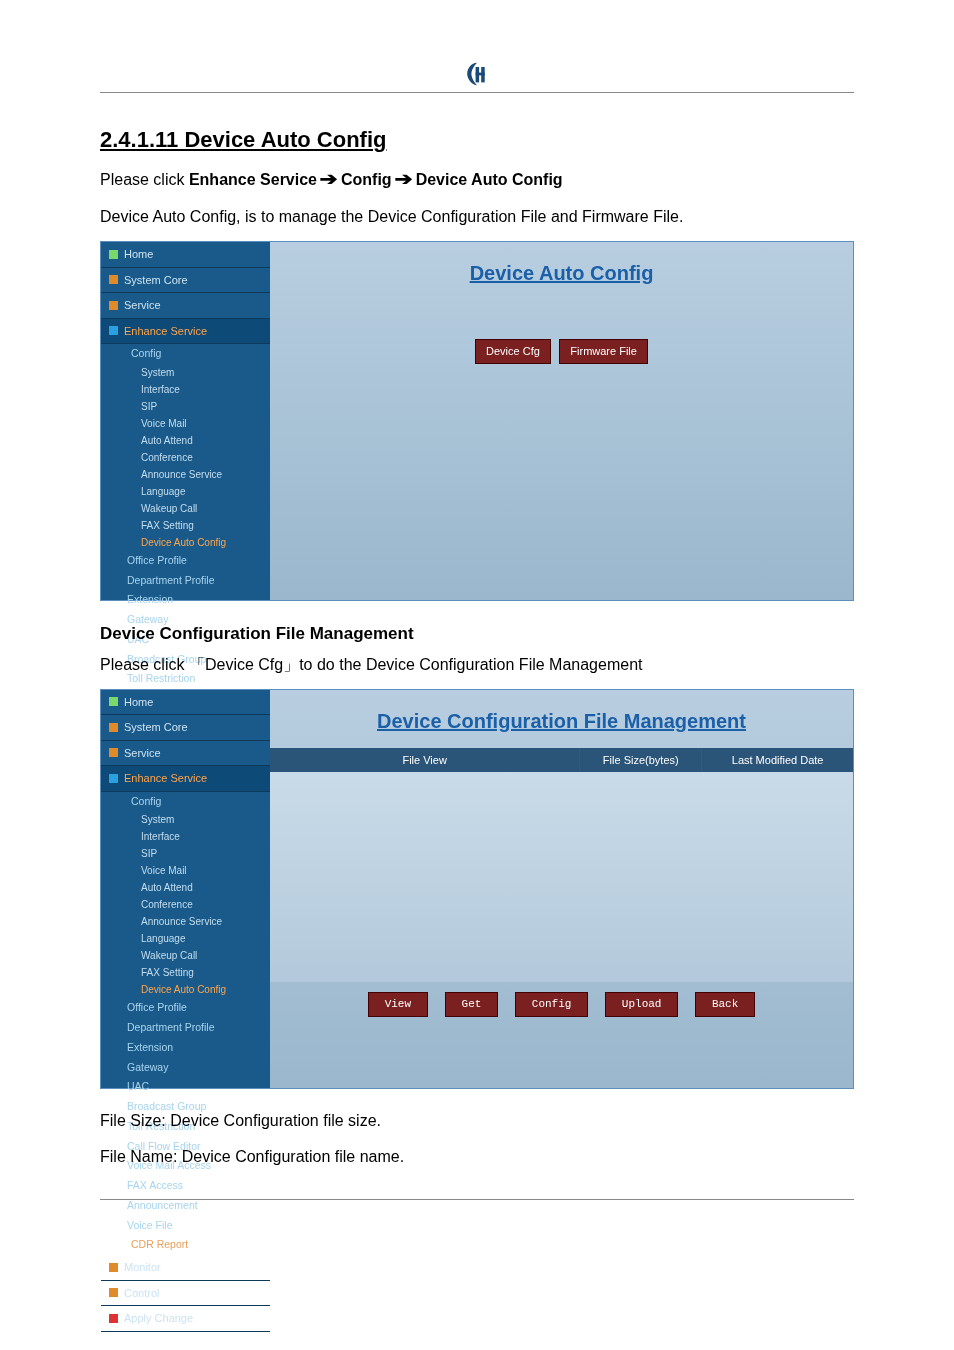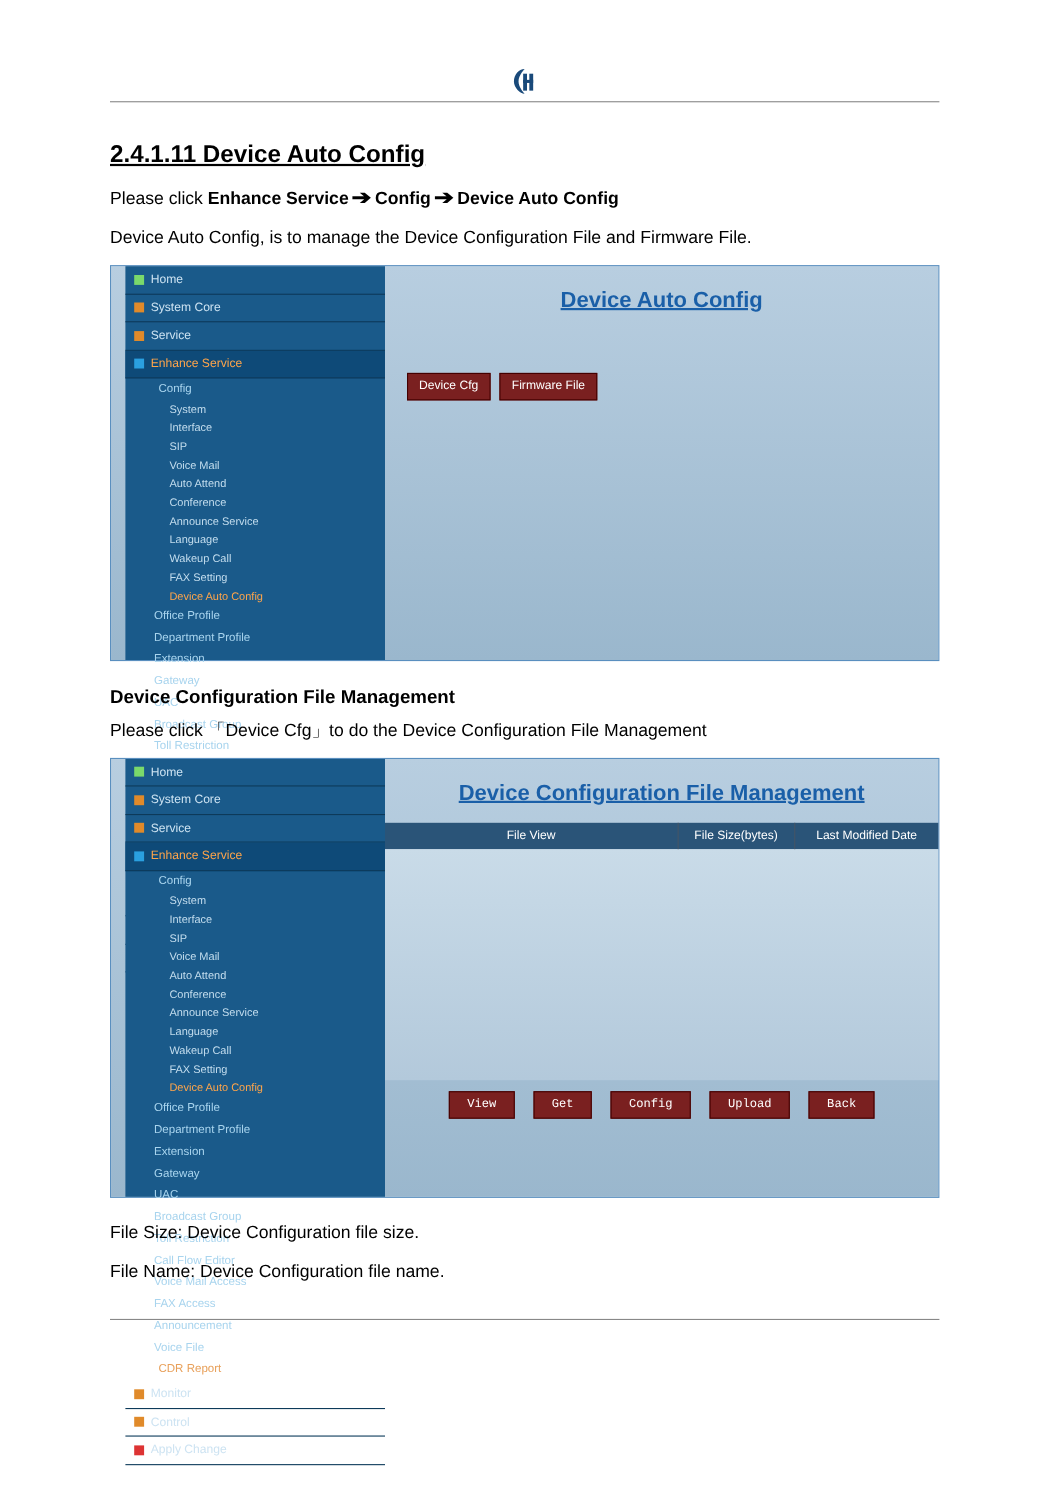--- a/index.html
+++ b/index.html
@@ -5,32 +5,32 @@
   * { box-sizing: border-box; margin: 0; padding: 0; }
   body { width: 954px; height: 1350px; background: #fff; font-family: Arial, sans-serif; color: #000; }
   .page { padding: 60px 100px 20px 100px; }
   .logo-bar { display: flex; align-items: center; justify-content: center; border-bottom: 1px solid #888; padding-bottom: 4px; margin-bottom: 30px; }
   .logo { width: 28px; height: 28px; }
   .content { font-size: 16px; line-height: 1.5; }
   .heading-num { font-size: 22px; font-weight: bold; margin-top: 30px; margin-bottom: 10px; text-decoration: underline; }
   .para { margin-bottom: 12px; }
   .arrow { font-weight: bold; font-size: 18px; display: inline-block; transform: scaleX(1.2); }
   .screenshot { margin: 6px 0 20px 0; border: 1px solid #5a8fbf; display: flex; background: linear-gradient(#b8cee0,#9ab7cd); }
-  .sidebar { width: 236px; background: #1a5a8a; color: #cde3f2; font-size: 11px; margin-left: 13px; }
+  .sidebar { width: 169px; background: #1a5a8a; color: #cde3f2; font-size: 11px; }
   .side-item { padding: 4px 8px; border-bottom: 1px solid #0d3a5a; display:flex; align-items:center; gap:6px;}
   .side-item.sel { background: #0e4a78; color:#fff;}
   .side-item .box { width:9px;height:9px;display:inline-block;}
   .box.gr{background:#7ad96b;} .box.or{background:#e08a2a;} .box.rd{background:#d33;} .box.bl{background:#2aa0e0;}
   .side-sub { padding: 2px 0 2px 26px; color:#a8d4ee; font-size:10.5px;}
   .side-sub.orange { color:#e8a05a; }
   .side-sub2 { padding: 1px 0 1px 40px; color:#c3ddee; font-size:10px;}
   .side-sub2.hl { color:#ffa54a;}
   .main { flex:1; padding: 10px 18px; }
   .main-title { text-align:center; color:#1a5fa8; font-weight:bold; text-decoration:underline; font-size:20px; margin:6px 0 40px 0;}
-  .btn-row { text-align:left; margin-top:50px;}
+  .btn-row { text-align:center; margin-top:50px;}
   .btn { display:inline-block; background:#7a2020; color:#fff; font-size:11px; padding:3px 10px; border:1px solid #400; margin:0 2px;}
   .tbl-head { display:flex; background:#2a5478; color:#fff; font-size:11px;}
   .tbl-head div { padding:4px 6px; border-right:1px solid #456;}
   .tbl-body { height:210px; background:linear-gradient(#c9dbe8,#b3c9db);}
   .btn-row2 { text-align:center; padding:8px 0;}
   .btn2 { display:inline-block; background:#7a2020; color:#fff; font-size:11px; padding:3px 16px; border:1px solid #400; margin:0 6px;font-family:Liberation Mono, monospace;}
   .subhead { font-weight:bold; font-size:17px; margin-top:20px; margin-bottom:6px;}
   .footer { border-top:1px solid #888; margin-top:30px;}
 </style>
 </head>

